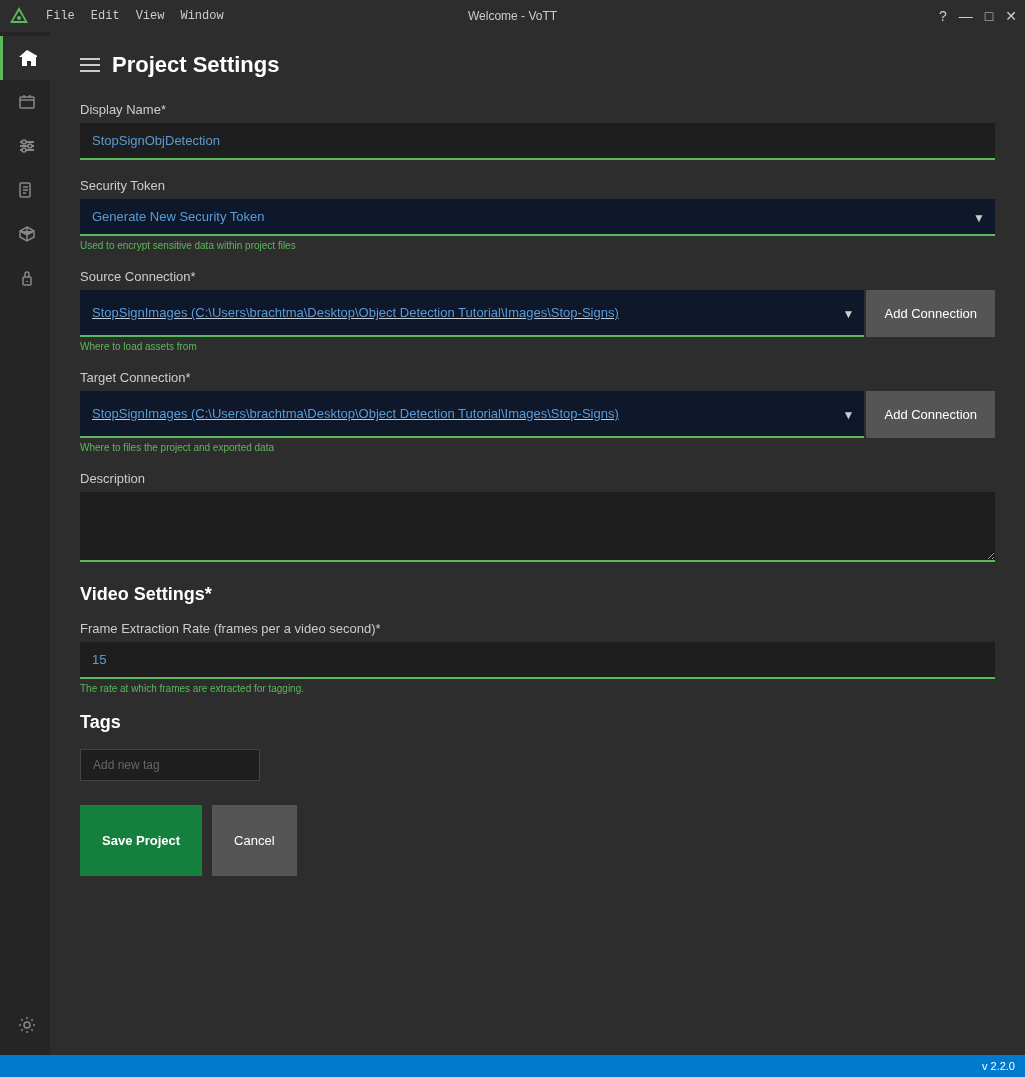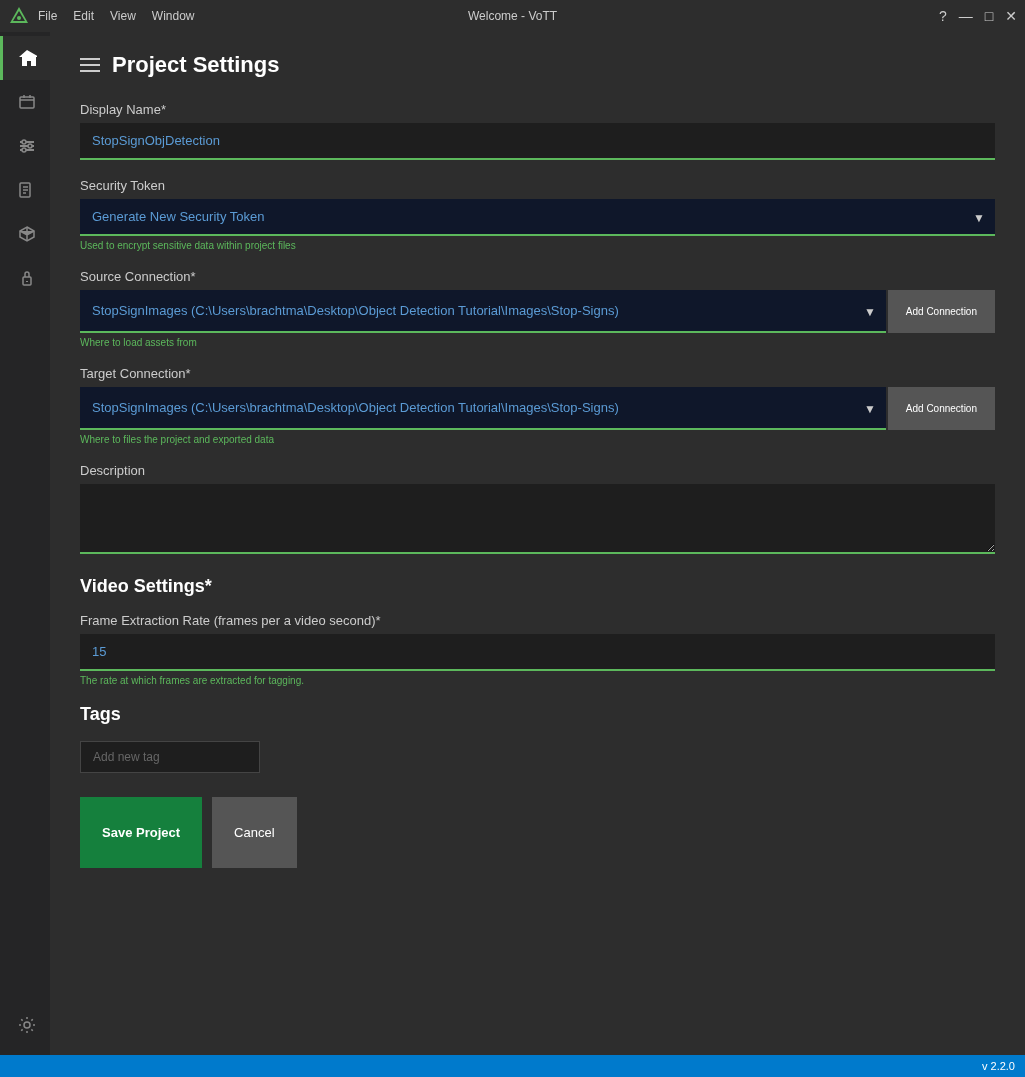--- a/index.html
+++ b/index.html
@@ -22,20 +22,22 @@
       align-items: center;
       justify-content: space-between;
       padding: 0 8px;
       flex-shrink: 0;
     }
     .titlebar-menus {
       display: flex;
       gap: 16px;
       font-size: 12px;
       color: #ccc;
+      margin-left: 8px;
+      font-family: Liberation Mono, monospace;
     }
     .titlebar-menus span {
       cursor: pointer;
     }
     .titlebar-title {
       position: absolute;
       left: 50%;
       transform: translateX(-50%);
       font-size: 12px;
       color: #ccc;
@@ -175,27 +177,28 @@
       font-size: 12px;
     }
 
     .connection-row {
       display: flex;
       gap: 0;
       align-items: stretch;
     }
     .connection-row .form-select-wrapper {
       flex: 1;
+      text-decoration: underline;
     }
     .add-connection-btn {
       background: #555;
       color: #fff;
       border: none;
       padding: 16px 18px;
-      font-size: 10px;
+      font-size: 13px;
       cursor: pointer;
       white-space: nowrap;
       margin-left: 2px;
     }
 
     .form-textarea {
       width: 100%;
       background: #1e1e1e;
       border: none;
       border-bottom: 2px solid #5cb85c;

